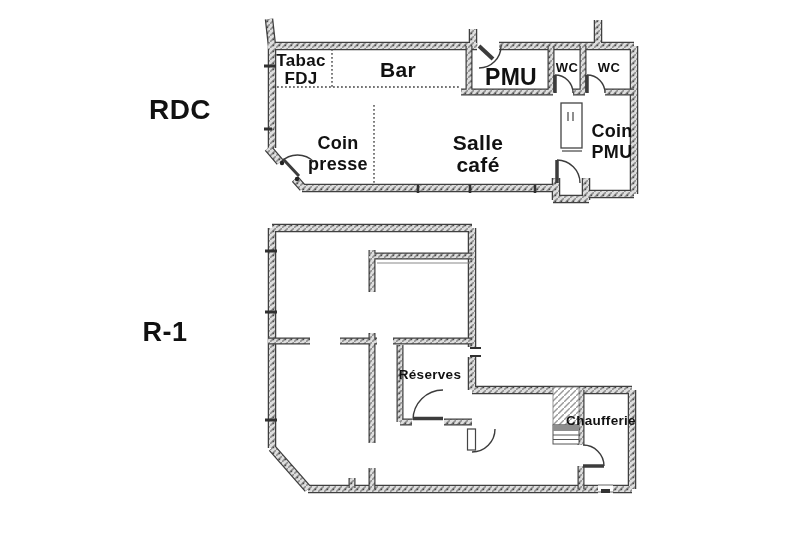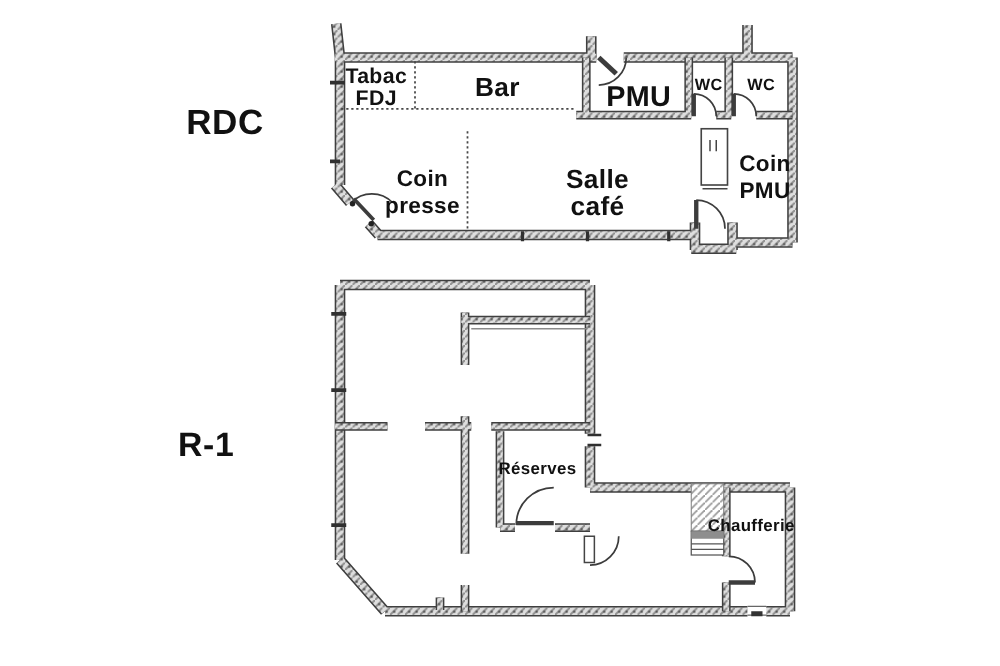--- a/index.html
+++ b/index.html
@@ -5,22 +5,22 @@
   html,body{margin:0;padding:0;background:#ffffff;}
   #stage{
     position:relative;width:800px;height:533px;background:#ffffff;overflow:hidden;
     font-family:"Liberation Sans",sans-serif;
   }
   .floor-title{
     position:absolute;text-align:center;color:#111;font-weight:bold;
     line-height:1.02;letter-spacing:.5px;
   }
   .floor-title .l1,.floor-title .l2{display:block;}
-  #title-rdc{left:30px;top:84px;width:300px;font-size:28px;}
-  #title-r1{left:15px;top:319px;width:300px;font-size:27px;margin-top:24px;}
+  #title-rdc{left:30px;top:96px;width:300px;font-size:28px;}
+  #title-r1{left:15px;top:319px;width:300px;font-size:27px;}
   svg{position:absolute;left:0;top:0;}
   svg text{
     font-family:"Liberation Sans",sans-serif;font-weight:bold;fill:#111;
     text-anchor:middle;letter-spacing:.3px;
   }
 </style>
 </head>
 <body>
 
 <div id="stage">

